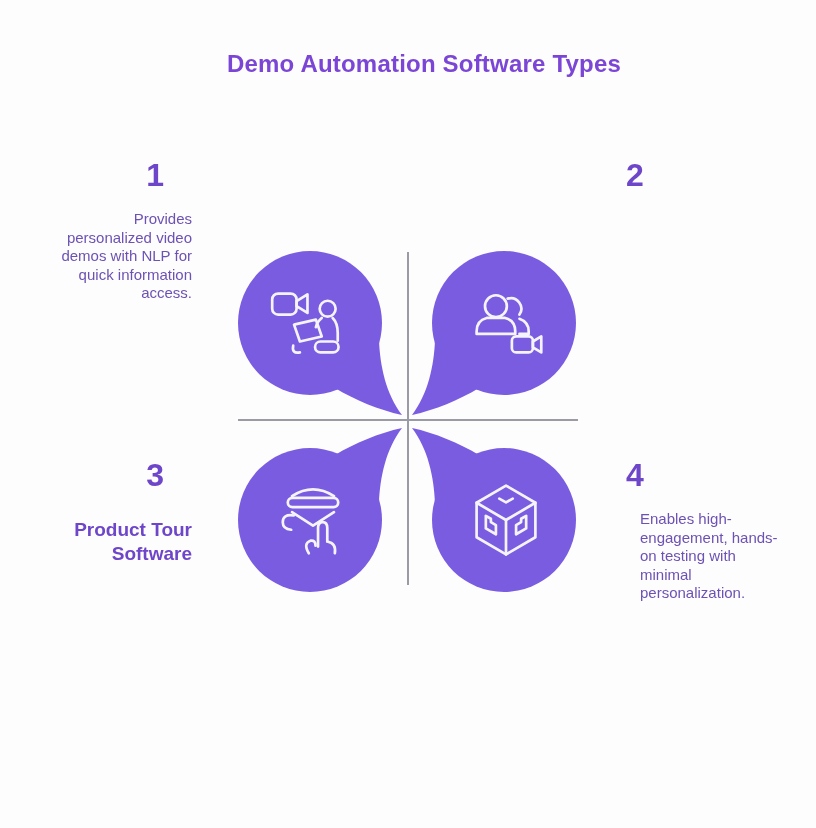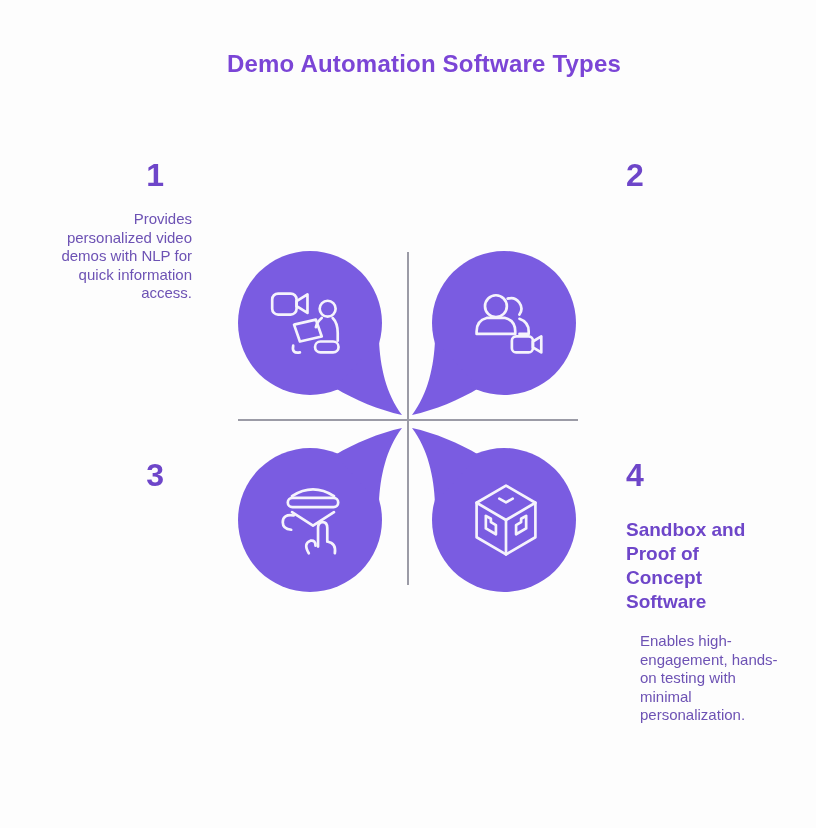--- a/index.html
+++ b/index.html
@@ -64,25 +64,25 @@
     <div class="q-number">1</div>
     <p class="q-desc">Provides personalized video demos with NLP for quick information access.</p>
   </div>
 
   <div class="quad q2 align-left">
     <div class="q-number">2</div>
   </div>
 
   <div class="quad q3 align-right">
     <div class="q-number">3</div>
+    <h2 class="q-title">Product Tour Software</h2>
   </div>
 
   <div class="quad q4 align-left">
     <div class="q-number">4</div>
-    <h2 class="q-title">Sandbox and Proof of Concept Software</h2>
     <p class="q-desc">Enables high-engagement, hands-on testing with minimal personalization.</p>
   </div>
 
   <div class="divider divider-v"></div>
   <div class="divider divider-h"></div>
 
   <svg class="bubble bubble-tl" viewBox="0 0 170 170">
     <circle class="bubble-fill" cx="75" cy="75" r="72"></circle>
     <path class="bubble-fill" d="M 100 140 C 120 152 144 162 167 167 C 151 146 145 118 144 92 Z"></path>
   </svg>

